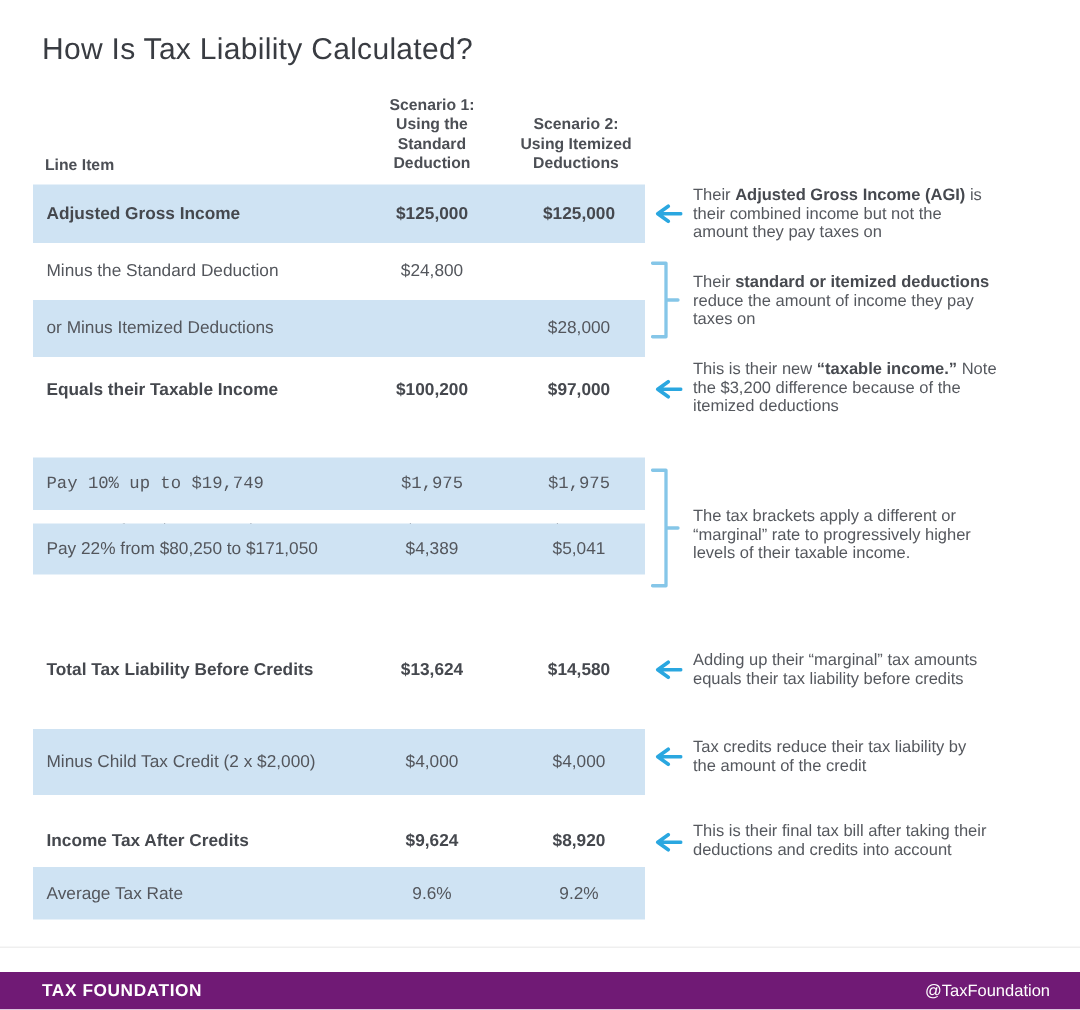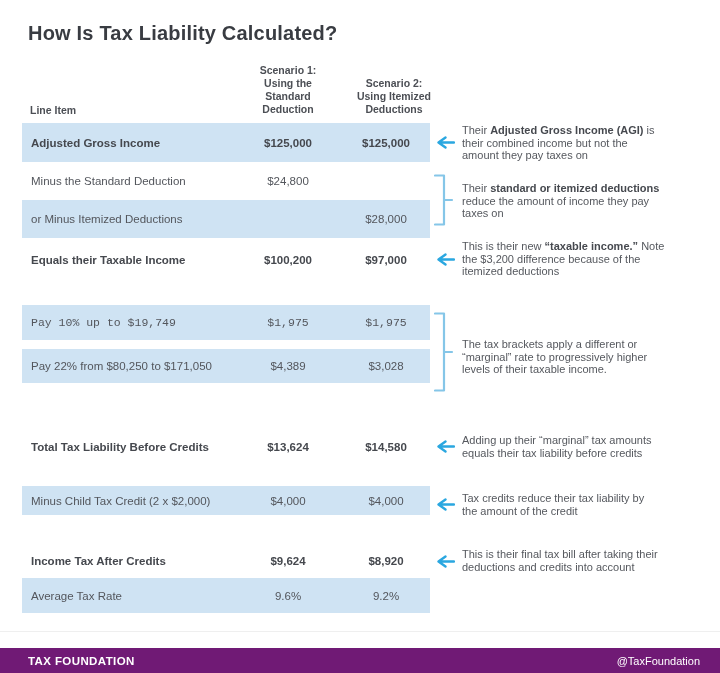--- a/index.html
+++ b/index.html
@@ -3,50 +3,50 @@
 <meta charset="utf-8">
 <style>
   * { margin:0; padding:0; box-sizing:border-box; }
   body { background:#fff; }
   .page {
     position:relative; width:720px; height:673px; background:#ffffff;
     font-family:"Liberation Sans", sans-serif; overflow:hidden;
   }
   .title {
     position:absolute; left:28px; top:22px;
-    font-size:20px; font-weight:bold; color:#393c42; letter-spacing:.2px;
+    font-size:20px; font-weight:normal; color:#393c42; letter-spacing:.2px;
   }
   .col-head {
     position:absolute; font-size:10.5px; font-weight:bold; color:#4c4f55;
     line-height:13px; white-space:pre-line; text-align:center;
   }
   .head-line-item { left:30px; top:104px; text-align:left; }
   .head-s1 { left:243px; top:64px; width:90px; }
-  .head-s2 { left:342px; top:77px; width:104px; }
+  .head-s2 { left:332px; top:77px; width:104px; }
 
   .row { position:absolute; left:22px; width:408px; }
   .row .cell {
     position:absolute; top:0; height:100%; display:flex; align-items:center;
     font-size:11.5px; color:#53565c;
   }
   .row .label { left:9px; width:215px; }
   .row .v1 { left:221px; width:90px; justify-content:center; }
   .row .v2 { left:319px; width:90px; justify-content:center; }
   .row.blue { background:#cfe3f3; }
   .row.bold .cell { font-weight:bold; color:#45484e; }
 
   .r0  { top:123px; height:39px; }
   .r1  { top:162px; height:38px; }
   .r2  { top:200px; height:38px; }
   .r3  { top:241px; height:37px; }
   .r4  { top:305px; height:35px;font-family:Liberation Mono, monospace; }
   .r5  { top:337px; height:34px; }
   .r6  { top:349px; height:34px; }
   .r7  { top:429px; height:35px; }
-  .r8  { top:486px; height:29px;text-decoration:underline; }
+  .r8  { top:486px; height:44px;text-decoration:underline; }
   .r9  { top:544px; height:34px; }
   .r10 { top:578px; height:35px; }
 
   .ann {
     position:absolute; left:462px; width:252px;
     font-size:11px; line-height:12.5px; color:#55585e; white-space:pre-line;
   }
   .ann .b { font-weight:bold; color:#46494f; }
   .a0 { top:124px; } .a1 { top:182px; } .a2 { top:240px; }
   .a3 { top:338px; } .a4 { top:434px; } .a5 { top:492px; } .a6 { top:548px; }
@@ -110,21 +110,21 @@
     <div class="cell v2">$1,975</div>
   </div>
   <div class="row r5">
     <div class="cell label">Pay 12% from $19,750 to $80,249</div>
     <div class="cell v1">$7,260</div>
     <div class="cell v2">$7,260</div>
   </div>
   <div class="row r6 blue">
     <div class="cell label">Pay 22% from $80,250 to $171,050</div>
     <div class="cell v1">$4,389</div>
-    <div class="cell v2">$3,028</div>
+    <div class="cell v2">$5,041</div>
   </div>
   <div class="row r7 bold">
     <div class="cell label">Total Tax Liability Before Credits</div>
     <div class="cell v1">$13,624</div>
     <div class="cell v2">$14,580</div>
   </div>
   <div class="row r8 blue">
     <div class="cell label">Minus Child Tax Credit (2 x $2,000)</div>
     <div class="cell v1">$4,000</div>
     <div class="cell v2">$4,000</div>

